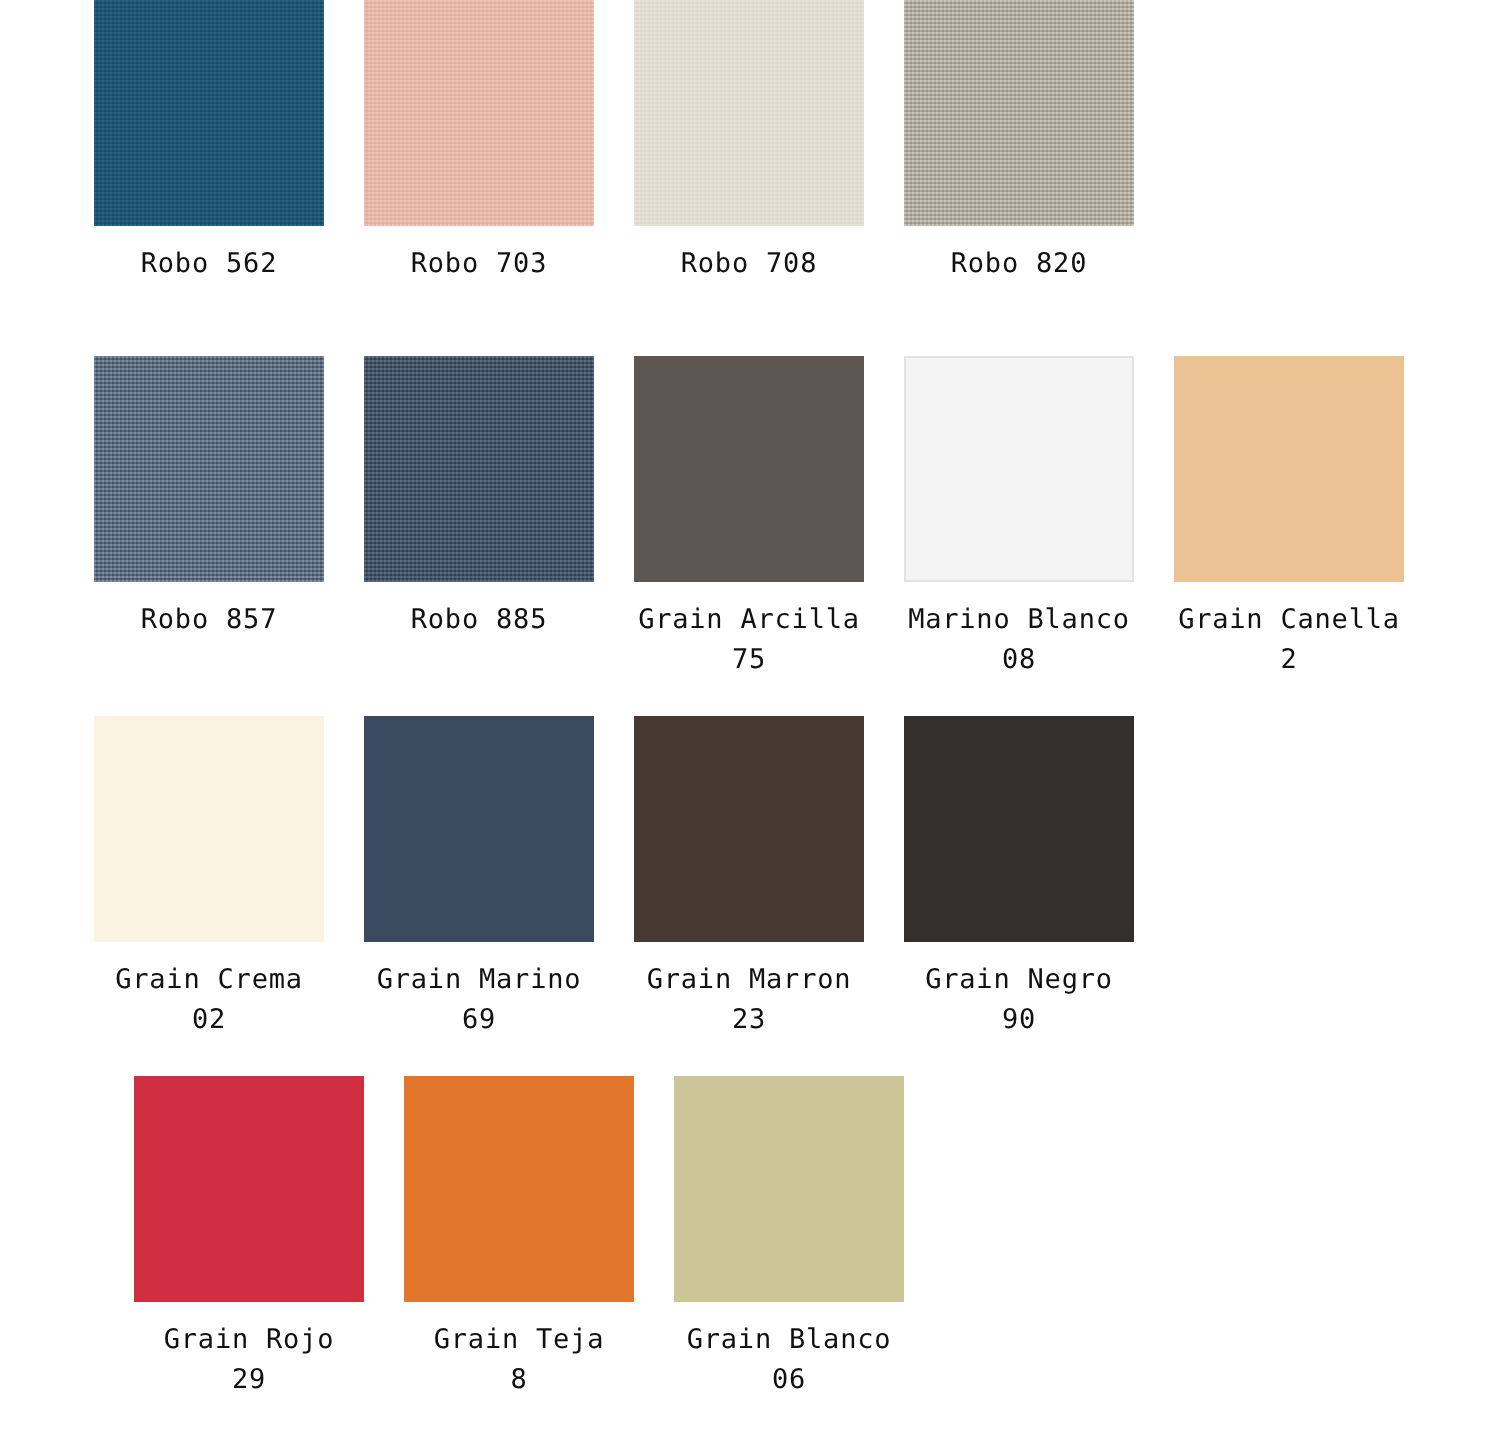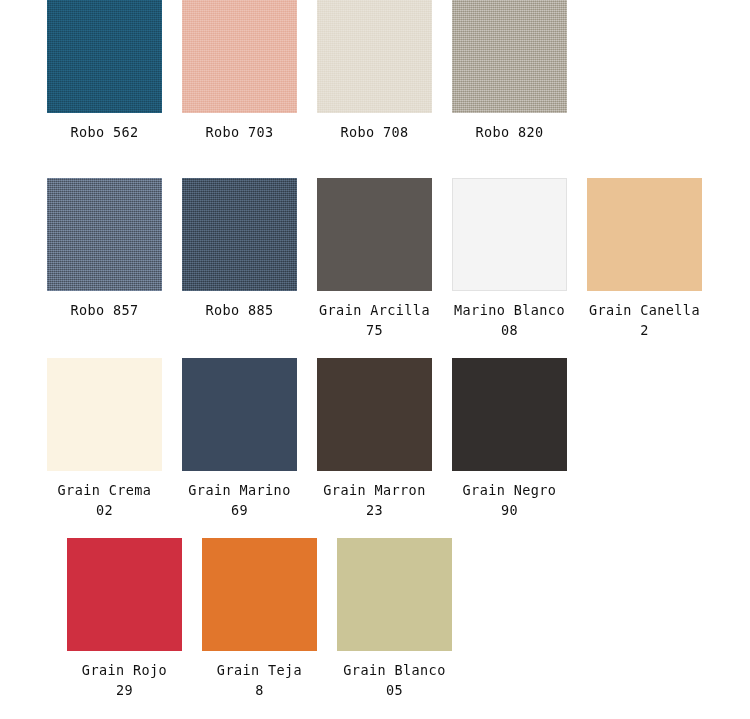--- a/index.html
+++ b/index.html
@@ -179,16 +179,16 @@
         <div class="swatch-code">29</div>
       </div>
       <div class="swatch-cell">
         <div class="swatch-chip " title="Grain Teja" style="background: rgb(225, 118, 44);"></div>
         <div class="swatch-label">Grain Teja</div>
         <div class="swatch-code">8</div>
       </div>
       <div class="swatch-cell">
         <div class="swatch-chip " title="Grain Tierra" style="background: rgb(203, 197, 151);"></div>
         <div class="swatch-label">Grain Blanco</div>
-        <div class="swatch-code">05</div>
+        <div class="swatch-code">06</div>
       </div>
     </div>
 </div>
 
 </body></html>

